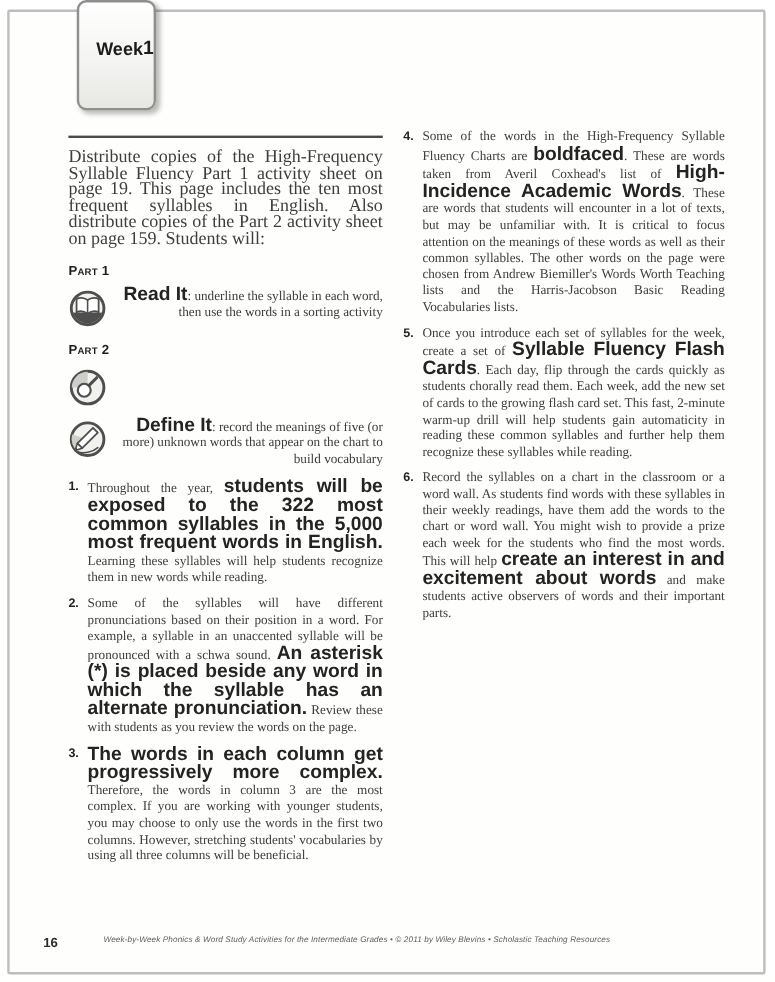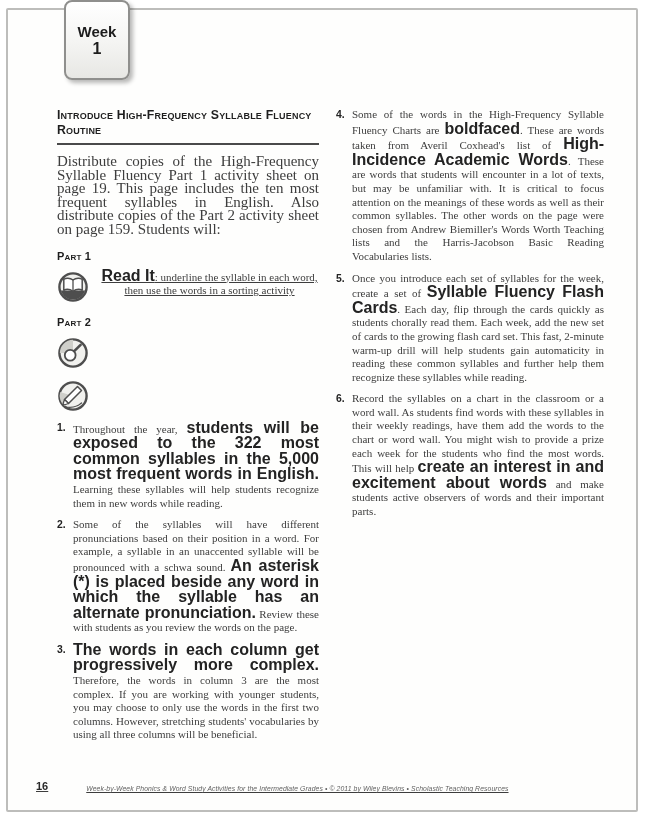--- a/index.html
+++ b/index.html
@@ -6,26 +6,26 @@
   body{
     width:646px;height:818px;position:relative;background:#ffffff;
     font-family:"Liberation Serif", serif;color:#3d3d3d;overflow:hidden;
   }
   .page-border{
     position:absolute;left:6px;top:8px;width:628px;height:800px;
     border:2px solid #bdbdbb;border-radius:2px;background:#fefefd;
   }
   
   .week-tab{
-    position:absolute;left:64px;top:0px;width:66px;height:80px;z-index:3;
+    position:absolute;left:64px;top:0px;width:66px;height:92px;z-index:3;
     background:linear-gradient(180deg,#ffffff 0%,#f4f4f2 55%,#e7e7e4 100%);
     border:2px solid #8f8f8d;border-radius:8px;
     box-shadow:3px 3px 4px rgba(0,0,0,0.28);
-    display:flex;flex-direction:column;align-items:center;justify-content:flex-end;
-    padding-bottom:20px;box-sizing:border-box;
+    display:flex;flex-direction:row;align-items:center;justify-content:flex-end;
+    padding-bottom:10px;box-sizing:border-box;
   }
   .week-tab .wk{font-family:"Liberation Sans",sans-serif;font-weight:700;font-size:15px;color:#1c1c1c;line-height:17px;}
   .week-tab .num{font-family:"Liberation Sans",sans-serif;font-weight:700;font-size:16px;color:#1c1c1c;line-height:18px;}
 
   .col{position:absolute;top:108px;}
   .col-left{left:57px;width:262px;}
   .col-right{left:336px;width:268px;}
 
   .section-heading{
     font-family:"Liberation Sans",sans-serif;font-weight:700;font-size:12.3px;
@@ -33,54 +33,53 @@
   }
   .heading-rule{border:0;border-top:2px solid #4a4a4a;margin:5px 0 0 0;}
 
   p.body-text{font-size:15px;line-height:13.6px;text-align:justify;margin:10px 0 0 0;}
   .part-heading{
     font-family:"Liberation Sans",sans-serif;font-weight:700;font-size:11px;
     color:#1e1e1e;font-variant:small-caps;letter-spacing:.2px;margin:13px 0 7px 0;
   }
   .activity-row{display:flex;gap:11px;margin:0 0 9px 0;align-items:flex-start;}
   .activity-row svg{flex:0 0 auto;display:block;margin-top:2px;}
-  .activity-text{font-size:11px;line-height:13.6px;text-align:center;flex:1;text-decoration:underline;}
+  .activity-text{font-size:11px;line-height:13.6px;text-align:right;flex:1;}
 
   .info-lead{margin-top:16px;}
 
   .num-item{display:flex;margin:8px 0 0 0;}
   .num-item:first-child{margin-top:0;}
   .item-num{
     flex:0 0 16px;font-family:"Liberation Sans",sans-serif;font-weight:700;
     font-size:10.4px;line-height:13.6px;color:#232323;
   }
   .item-body{flex:1;font-size:11px;line-height:13.6px;text-align:justify;}
 
   .b{font-family:"Liberation Sans",sans-serif;font-weight:700;font-size:16px;color:#232323;}
   .i{}
 
-  .footer{position:absolute;left:36px;top:780px;width:560px;display:flex;align-items:flex-end;z-index:2;text-decoration:underline;}
+  .footer{position:absolute;left:36px;top:780px;width:560px;display:flex;align-items:flex-start;z-index:2;}
   .footer .pagenum{font-family:"Liberation Sans",sans-serif;font-weight:700;font-size:11px;color:#2a2a2a;}
   .footer .credit{
     font-family:"Liberation Sans",sans-serif;font-style:italic;font-size:6.8px;
     color:#5e5e5e;margin-left:38px;letter-spacing:.1px;
   }
 </style>
 </head>
 <body>
 
 <div class="page-border"></div>
 
 <div class="week-tab">
   <div class="wk">Week</div>
   <div class="num">1</div>
 </div>
 
 <div class="col col-left">
-  <div class="section-heading">Introduce High-Frequency Syllable Fluency Routine</div>
   <hr class="heading-rule">
 
   <p class="body-text">Distribute copies of the High-Frequency Syllable Fluency Part 1 activity sheet on page 19. This page includes the ten most frequent syllables in English. Also distribute copies of the Part 2 activity sheet on page 159. Students will:</p>
 
   <div class="part-heading">Part 1</div>
 
   <div class="activity-row">
     <svg width="32" height="32" viewBox="0 0 32 32">
       <defs>
           <clipPath id="cBook">
@@ -108,20 +107,21 @@
 
   <div class="activity-row">
     <svg width="32" height="32" viewBox="0 0 32 32">
       <circle cx="16" cy="16" r="13.6" fill="#f1f1ee" stroke="#4e4e4e" stroke-width="2.4"></circle>
       <path d="M16,16 L3.2,12 A13.2,13.2 0 0,0 8,26.5 Z" fill="#cfcfca"></path>
       <polygon points="20.5,6.5 24.5,10.5 11.5,23.5 7.5,19.5" fill="#ffffff" stroke="#4e4e4e" stroke-width="1.5" stroke-linejoin="round"></polygon>
       <polygon points="7.5,19.5 11.5,23.5 5.5,25.5" fill="#ffffff" stroke="#4e4e4e" stroke-width="1.3" stroke-linejoin="round"></polygon>
       <polygon points="5.5,25.5 8,24.6 6.6,23.2" fill="#4e4e4e"></polygon>
       <path d="M7,26.5 C13,28.3 20,27 24.5,23" fill="none" stroke="#4e4e4e" stroke-width="1.3" stroke-linecap="round"></path>
     </svg>
+    <div class="activity-text"><span class="b">Define It</span><span>: record the meanings of five (or more) unknown words that appear on the chart to build vocabulary</span></div>
   </div>
 
 
   <div style="margin-top:8px;">
     <div class="num-item">
       <div class="item-num">1.</div>
       <div class="item-body"><span>Throughout the year, </span><span class="b">students will be exposed to the 322 most common syllables in the 5,000 most frequent words in English.</span><span> Learning these syllables will help students recognize them in new words while reading.</span></div>
     </div>
     <div class="num-item">
       <div class="item-num">2.</div>

